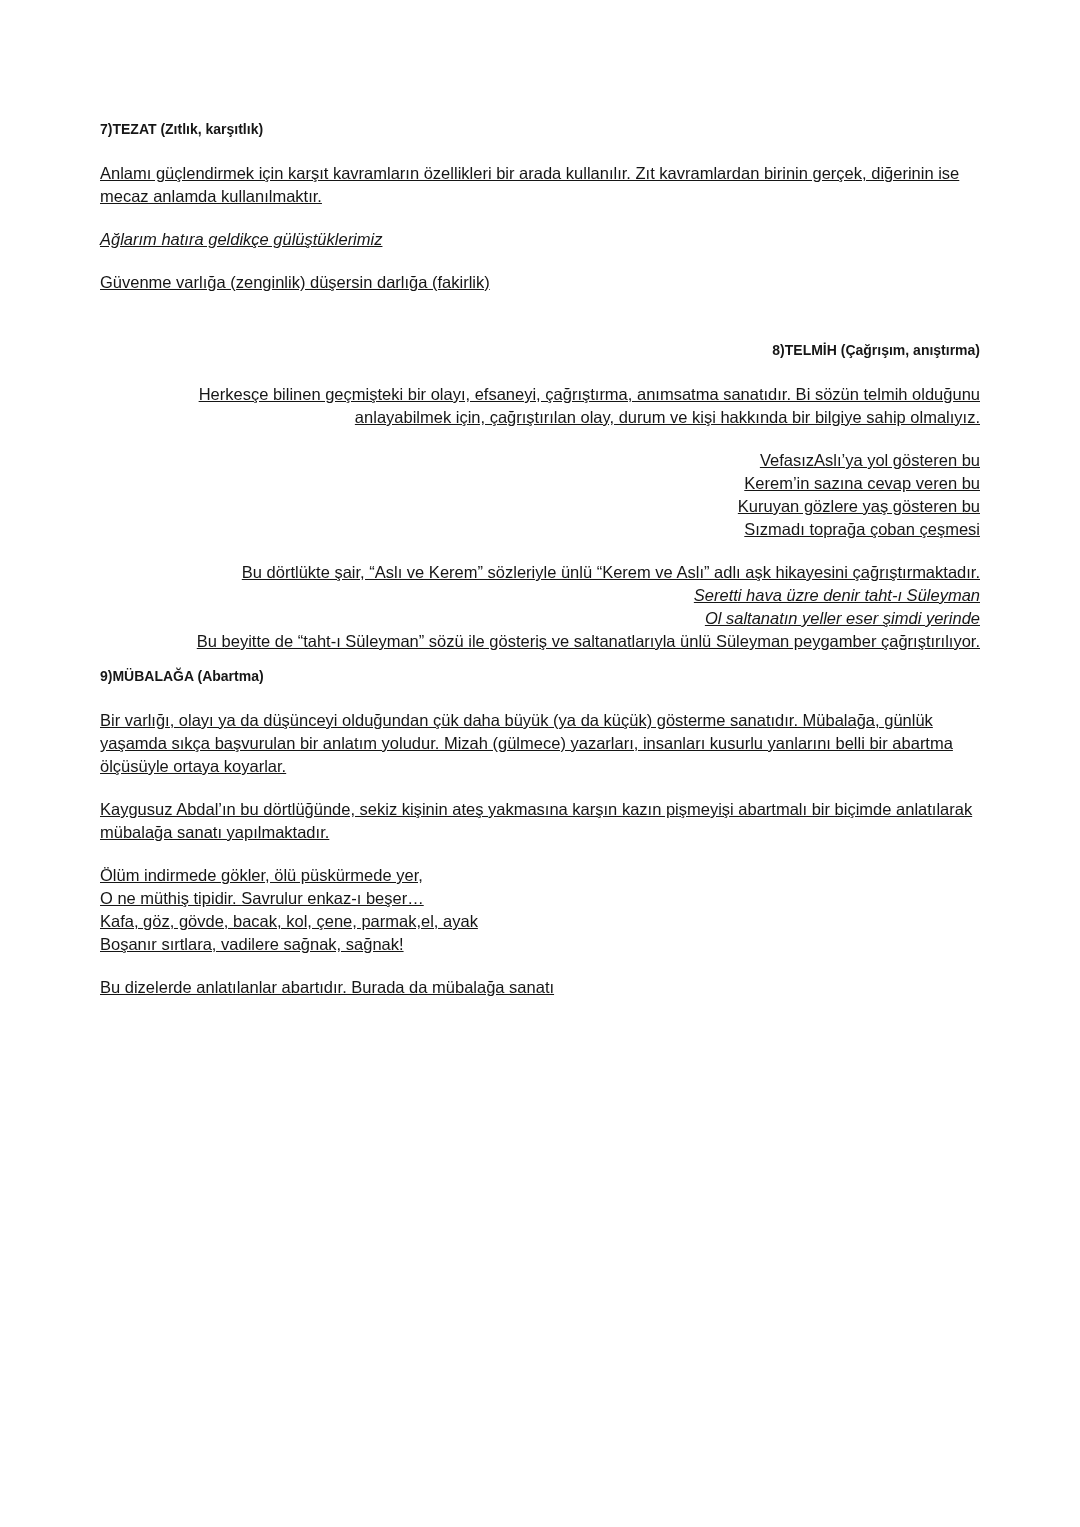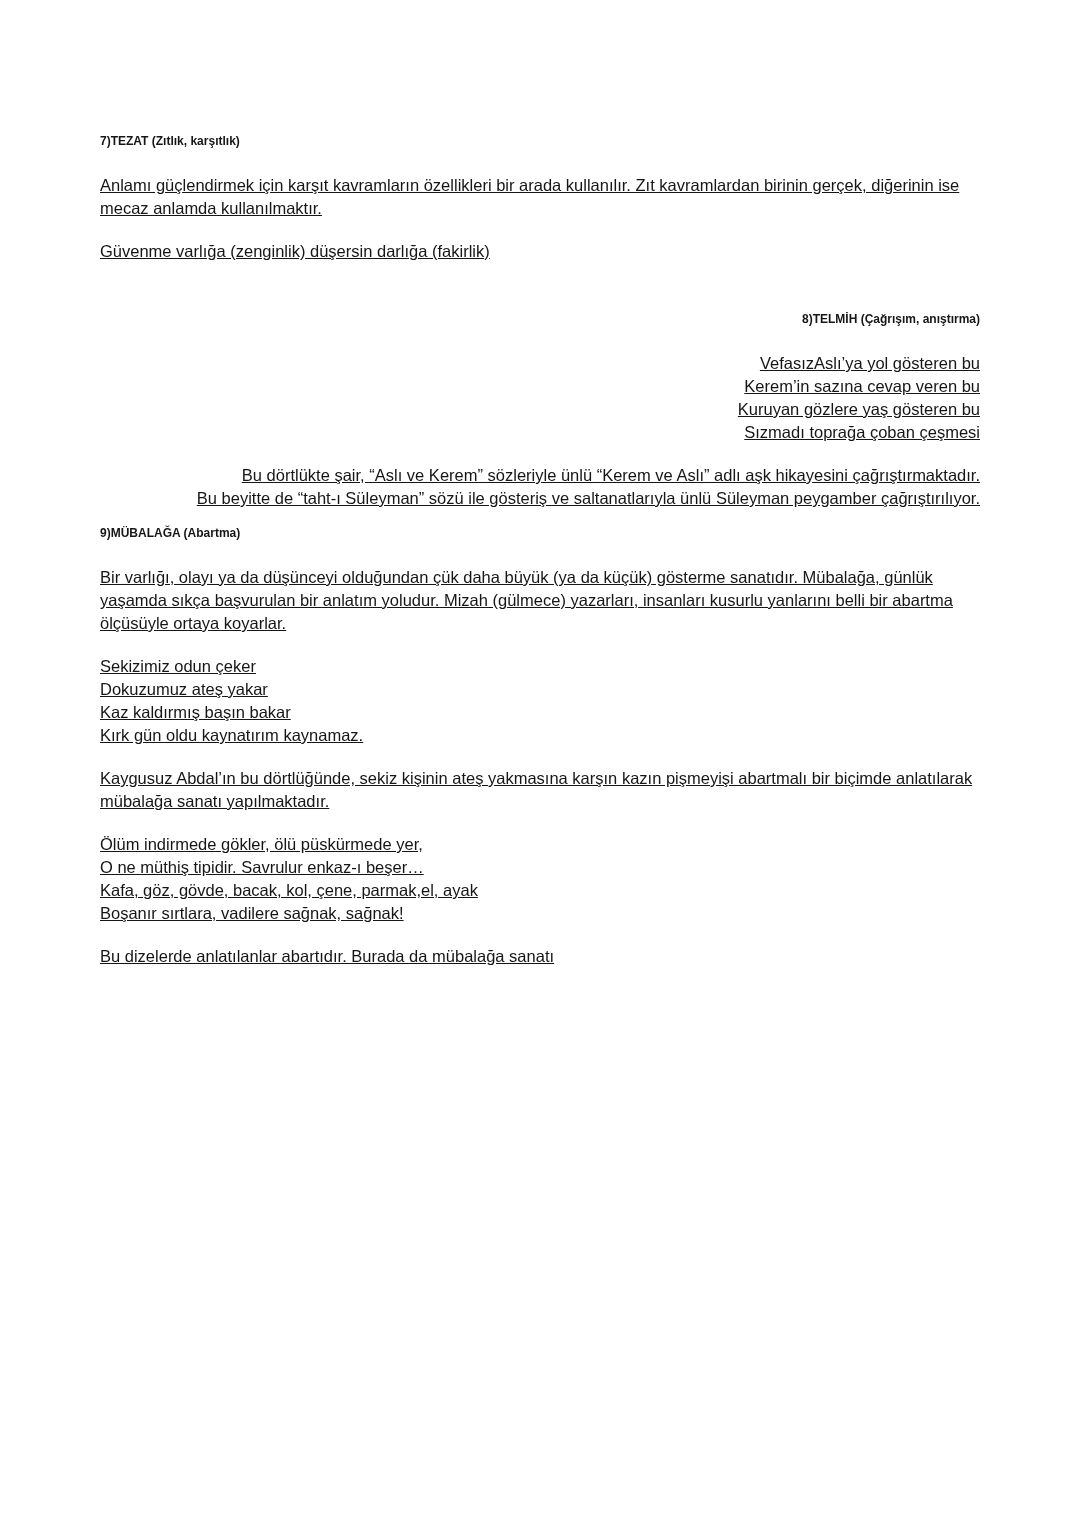--- a/index.html
+++ b/index.html
@@ -9,24 +9,24 @@
     min-height: 1527px;
     margin: 0 auto;
     font-family: "Liberation Sans", sans-serif;
     font-size: 16.5px;
     line-height: 23px;
     color: #161616;
     padding: 118px 100px 80px 100px;
   }
   .page { width: 100%; }
   h2.section-heading {
-    font-size: 12px;
+    font-size: 14px;
     line-height: 23px;
     font-weight: bold;
-    margin: 12px 0 21px 0;
+    margin: 0 0 21px 0;
   }
   .block { margin: 0 0 20px 0; text-decoration: underline; }
   .block:last-child { margin-bottom: 0; }
   .poem { white-space: pre-line; }
   .italic { font-style: italic; }
   .section { margin: 0; }
   .section + .section-gap-large { margin-top: 45px; text-align: right; }
   .section + .section-gap-small { margin-top: 12px; }
 </style>
 </head>
@@ -36,49 +36,49 @@
 
   <section class="section">
     <h2 class="section-heading">7)TEZAT (Zıtlık, karşıtlık)</h2>
 
     <p class="block">Anlamı güçlendirmek için karşıt kavramların özellikleri bir arada kullanılır. Zıt kavramlardan birinin gerçek, diğerinin ise mecaz anlamda kullanılmaktır.</p>
 
     <div class="block">
     </div>
 
     <div class="block">
+      <div class="poem italic">Ağlarım hatıra geldikçe gülüştüklerimiz</div>
     </div>
 
     <p class="block">Güvenme varlığa (zenginlik) düşersin darlığa (fakirlik)</p>
   </section>
 
   <section class="section section-gap-large">
     <h2 class="section-heading">8)TELMİH (Çağrışım, anıştırma)</h2>
 
+    <p class="block">Herkesçe bilinen geçmişteki bir olayı, efsaneyi, çağrıştırma, anımsatma sanatıdır. Bi sözün telmih olduğunu anlayabilmek için, çağrıştırılan olay, durum ve kişi hakkında bir bilgiye sahip olmalıyız.</p>
 
     <div class="block poem">VefasızAslı’ya yol gösteren bu
 Kerem’in sazına cevap veren bu
 Kuruyan gözlere yaş gösteren bu
 Sızmadı toprağa çoban çeşmesi</div>
 
     <div class="block">
       <p>Bu dörtlükte şair, “Aslı ve Kerem” sözleriyle ünlü “Kerem ve Aslı” adlı aşk hikayesini çağrıştırmaktadır.</p>
+      <div class="poem italic">Seretti hava üzre denir taht-ı Süleyman
+Ol saltanatın yeller eser şimdi yerinde</div>
       <p>Bu beyitte de “taht-ı Süleyman” sözü ile gösteriş ve saltanatlarıyla ünlü Süleyman peygamber çağrıştırılıyor.</p>
     </div>
   </section>
 
   <section class="section section-gap-small">
     <h2 class="section-heading">9)MÜBALAĞA (Abartma)</h2>
 
     <p class="block">Bir varlığı, olayı ya da düşünceyi olduğundan çük daha büyük (ya da küçük) gösterme sanatıdır. Mübalağa, günlük yaşamda sıkça başvurulan bir anlatım yoludur. Mizah (gülmece) yazarları, insanları kusurlu yanlarını belli bir abartma ölçüsüyle ortaya koyarlar.</p>
 
-    <div class="block poem">Sekizimiz odun çeker
-Dokuzumuz ateş yakar
-Kaz kaldırmış başın bakar
-Kırk gün oldu kaynatırım kaynamaz.</div>
 
     <p class="block">Kaygusuz Abdal’ın bu dörtlüğünde, sekiz kişinin ateş yakmasına karşın kazın pişmeyişi abartmalı bir biçimde anlatılarak mübalağa sanatı yapılmaktadır.</p>
 
     <div class="block poem">Ölüm indirmede gökler, ölü püskürmede yer,
 O ne müthiş tipidir. Savrulur enkaz-ı beşer…
 Kafa, göz, gövde, bacak, kol, çene, parmak,el, ayak
 Boşanır sırtlara, vadilere sağnak, sağnak!</div>
 
     <p class="block">Bu dizelerde anlatılanlar abartıdır. Burada da mübalağa sanatı</p>
   </section>

